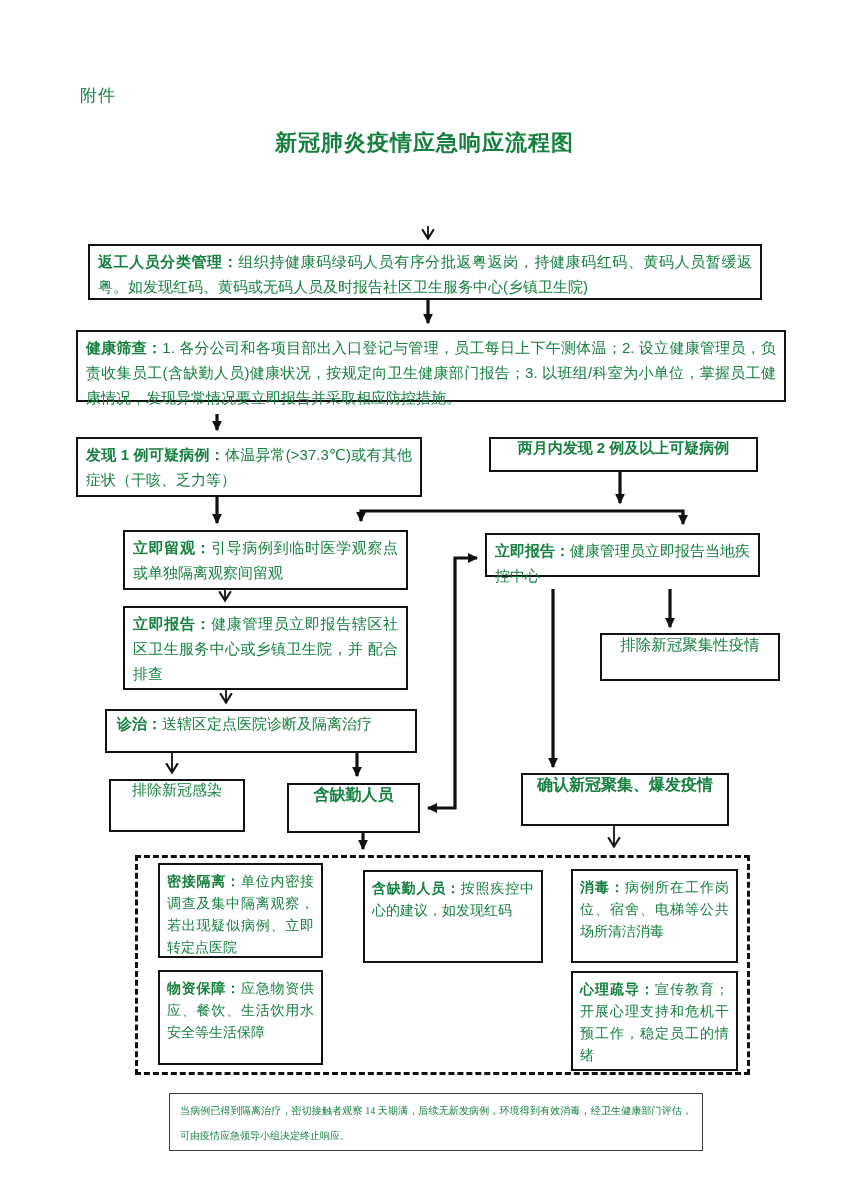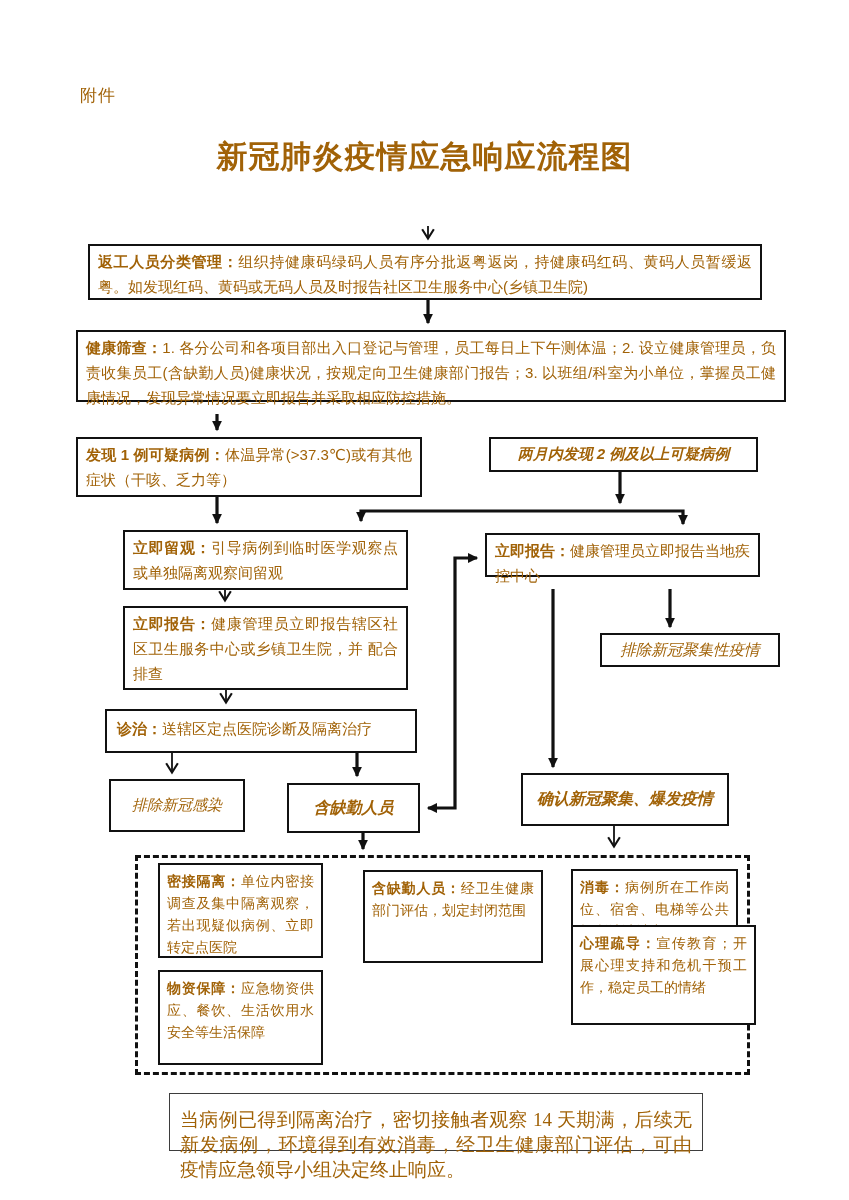--- a/index.html
+++ b/index.html
@@ -1,46 +1,46 @@
 <!DOCTYPE html>
 <html><head>
 <meta charset="utf-8">
 <style>
   html,body{margin:0;padding:0;background:#ffffff;}
   .canvas{
     position:relative;width:849px;height:1200px;background:#ffffff;
-    font-family:"Liberation Sans","DejaVu Sans",sans-serif;color:#a16207;
+    font-family:"Liberation Sans","DejaVu Sans",sans-serif;color:#15803d;
     overflow:hidden;
   }
   .attach{position:absolute;left:80px;top:84px;font-size:17px;letter-spacing:1px;}
   .title{
-    position:absolute;left:0;top:136px;width:849px;text-align:center;
-    font-size:31px;font-weight:700;letter-spacing:1px;
+    position:absolute;left:0;top:128px;width:849px;text-align:center;
+    font-size:22px;font-weight:700;letter-spacing:1px;
   }
   .node{
     position:absolute;box-sizing:border-box;border:2px solid #111;background:#fff;
   }
   .para{font-size:15px;line-height:25px;padding:3px 8px;text-align:justify;}
   .para .lbl{font-weight:700;}
-  .center{display:flex;align-items:center;justify-content:center;font-size:15px;text-align:center;font-style:italic;}
+  .center{display:flex;justify-content:center;font-size:15px;text-align:center;}
   .bold{font-weight:700;}
-  .single{display:flex;align-items:flex-end;font-size:15px;padding:12px 10px;}
+  .single{display:flex;align-items:flex-start;font-size:15px;padding:4px 10px;}
   .single .lbl{font-weight:700;}
   .dashedbox{
     position:absolute;box-sizing:border-box;border:3px dashed #111;background:transparent;
   }
   .mini{
     position:absolute;box-sizing:border-box;border:2px solid #111;background:#fff;
     font-size:14px;line-height:22px;padding:5px 7px;text-align:justify;
     font-family:"Liberation Serif","DejaVu Serif",serif;
   }
   .mini .lbl{font-weight:700;font-family:"Liberation Sans","DejaVu Sans",sans-serif;margin-top:41px;}
   .note{
     position:absolute;box-sizing:border-box;border:1.5px solid #3d3d3d;background:#fff;
-    font-size:19px;line-height:25px;padding:13px 10px;text-align:justify;
+    font-size:10px;line-height:25px;padding:4px 10px;text-align:justify;
     font-family:"Liberation Serif","DejaVu Serif",serif;
   }
   svg.arrows{position:absolute;left:0;top:0;pointer-events:none;}
   .thick{stroke:#111;stroke-width:3.2;fill:none;}
   .thin{stroke:#111;stroke-width:1.8;fill:none;}
 </style>
 </head>
 <body>
 
 <div class="canvas">
@@ -98,21 +98,21 @@
   </div>
 
   <div class="node para" style="left:485px;top:533px;width:275px;height:44px">
     <b class="lbl">立即报告：</b><span>健康管理员立即报告当地疾控中心</span>
   </div>
 
   <div class="node para" style="left:123px;top:606px;width:285px;height:84px">
     <b class="lbl">立即报告：</b><span>健康管理员立即报告辖区社区卫生服务中心或乡镇卫生院，并 配合排查</span>
   </div>
 
-  <div class="node center" style="left:600px;top:633px;width:180px;height:34px;font-size:15.5px">
+  <div class="node center" style="left:600px;top:633px;width:180px;height:48px;font-size:15.5px">
     <span>排除新冠聚集性疫情</span>
   </div>
 
   <div class="node single" style="left:105px;top:709px;width:312px;height:44px">
     <span><b class="lbl">诊治：</b><span>送辖区定点医院诊断及隔离治疗</span></span>
   </div>
 
   <div class="node center" style="left:109px;top:779px;width:136px;height:53px">
     <span>排除新冠感染</span>
   </div>
@@ -125,33 +125,33 @@
     <span>确认新冠聚集、爆发疫情</span>
   </div>
 
   <div class="dashedbox" style="left:135px;top:855px;width:615px;height:220px"></div>
 
   <div class="mini" style="left:158px;top:863px;width:165px;height:95px">
     <b class="lbl">密接隔离：</b><span>单位内密接调查及集中隔离观察，若出现疑似病例、立即转定点医院</span>
   </div>
 
   <div class="mini" style="left:363px;top:870px;width:180px;height:93px">
-    <b class="lbl">含缺勤人员：</b><span>经卫生健康部门评估，划定封闭范围</span>
+    <b class="lbl">含缺勤人员：</b><span>按照疾控中心的建议，如发现红码</span>
   </div>
 
   <div class="mini" style="left:571px;top:869px;width:167px;height:94px">
     <b class="lbl">消毒：</b><span>病例所在工作岗位、宿舍、电梯等公共场所清洁消毒</span>
   </div>
 
   <div class="mini" style="left:158px;top:970px;width:165px;height:95px">
     <b class="lbl">物资保障：</b><span>应急物资供应、餐饮、生活饮用水安全等生活保障</span>
   </div>
 
 
-  <div class="mini" style="left:571px;top:925px;width:185px;height:100px">
+  <div class="mini" style="left:571px;top:971px;width:167px;height:100px">
     <b class="lbl">心理疏导：</b><span>宣传教育；开展心理支持和危机干预工作，稳定员工的情绪</span>
   </div>
 
   <div class="note" style="left:169px;top:1093px;width:534px;height:58px">
     <span>当病例已得到隔离治疗，密切接触者观察 14 天期满，后续无新发病例，环境得到有效消毒，经卫生健康部门评估，可由疫情应急领导小组决定终止响应。</span>
   </div>
 
 </div>
 
 </body></html>

